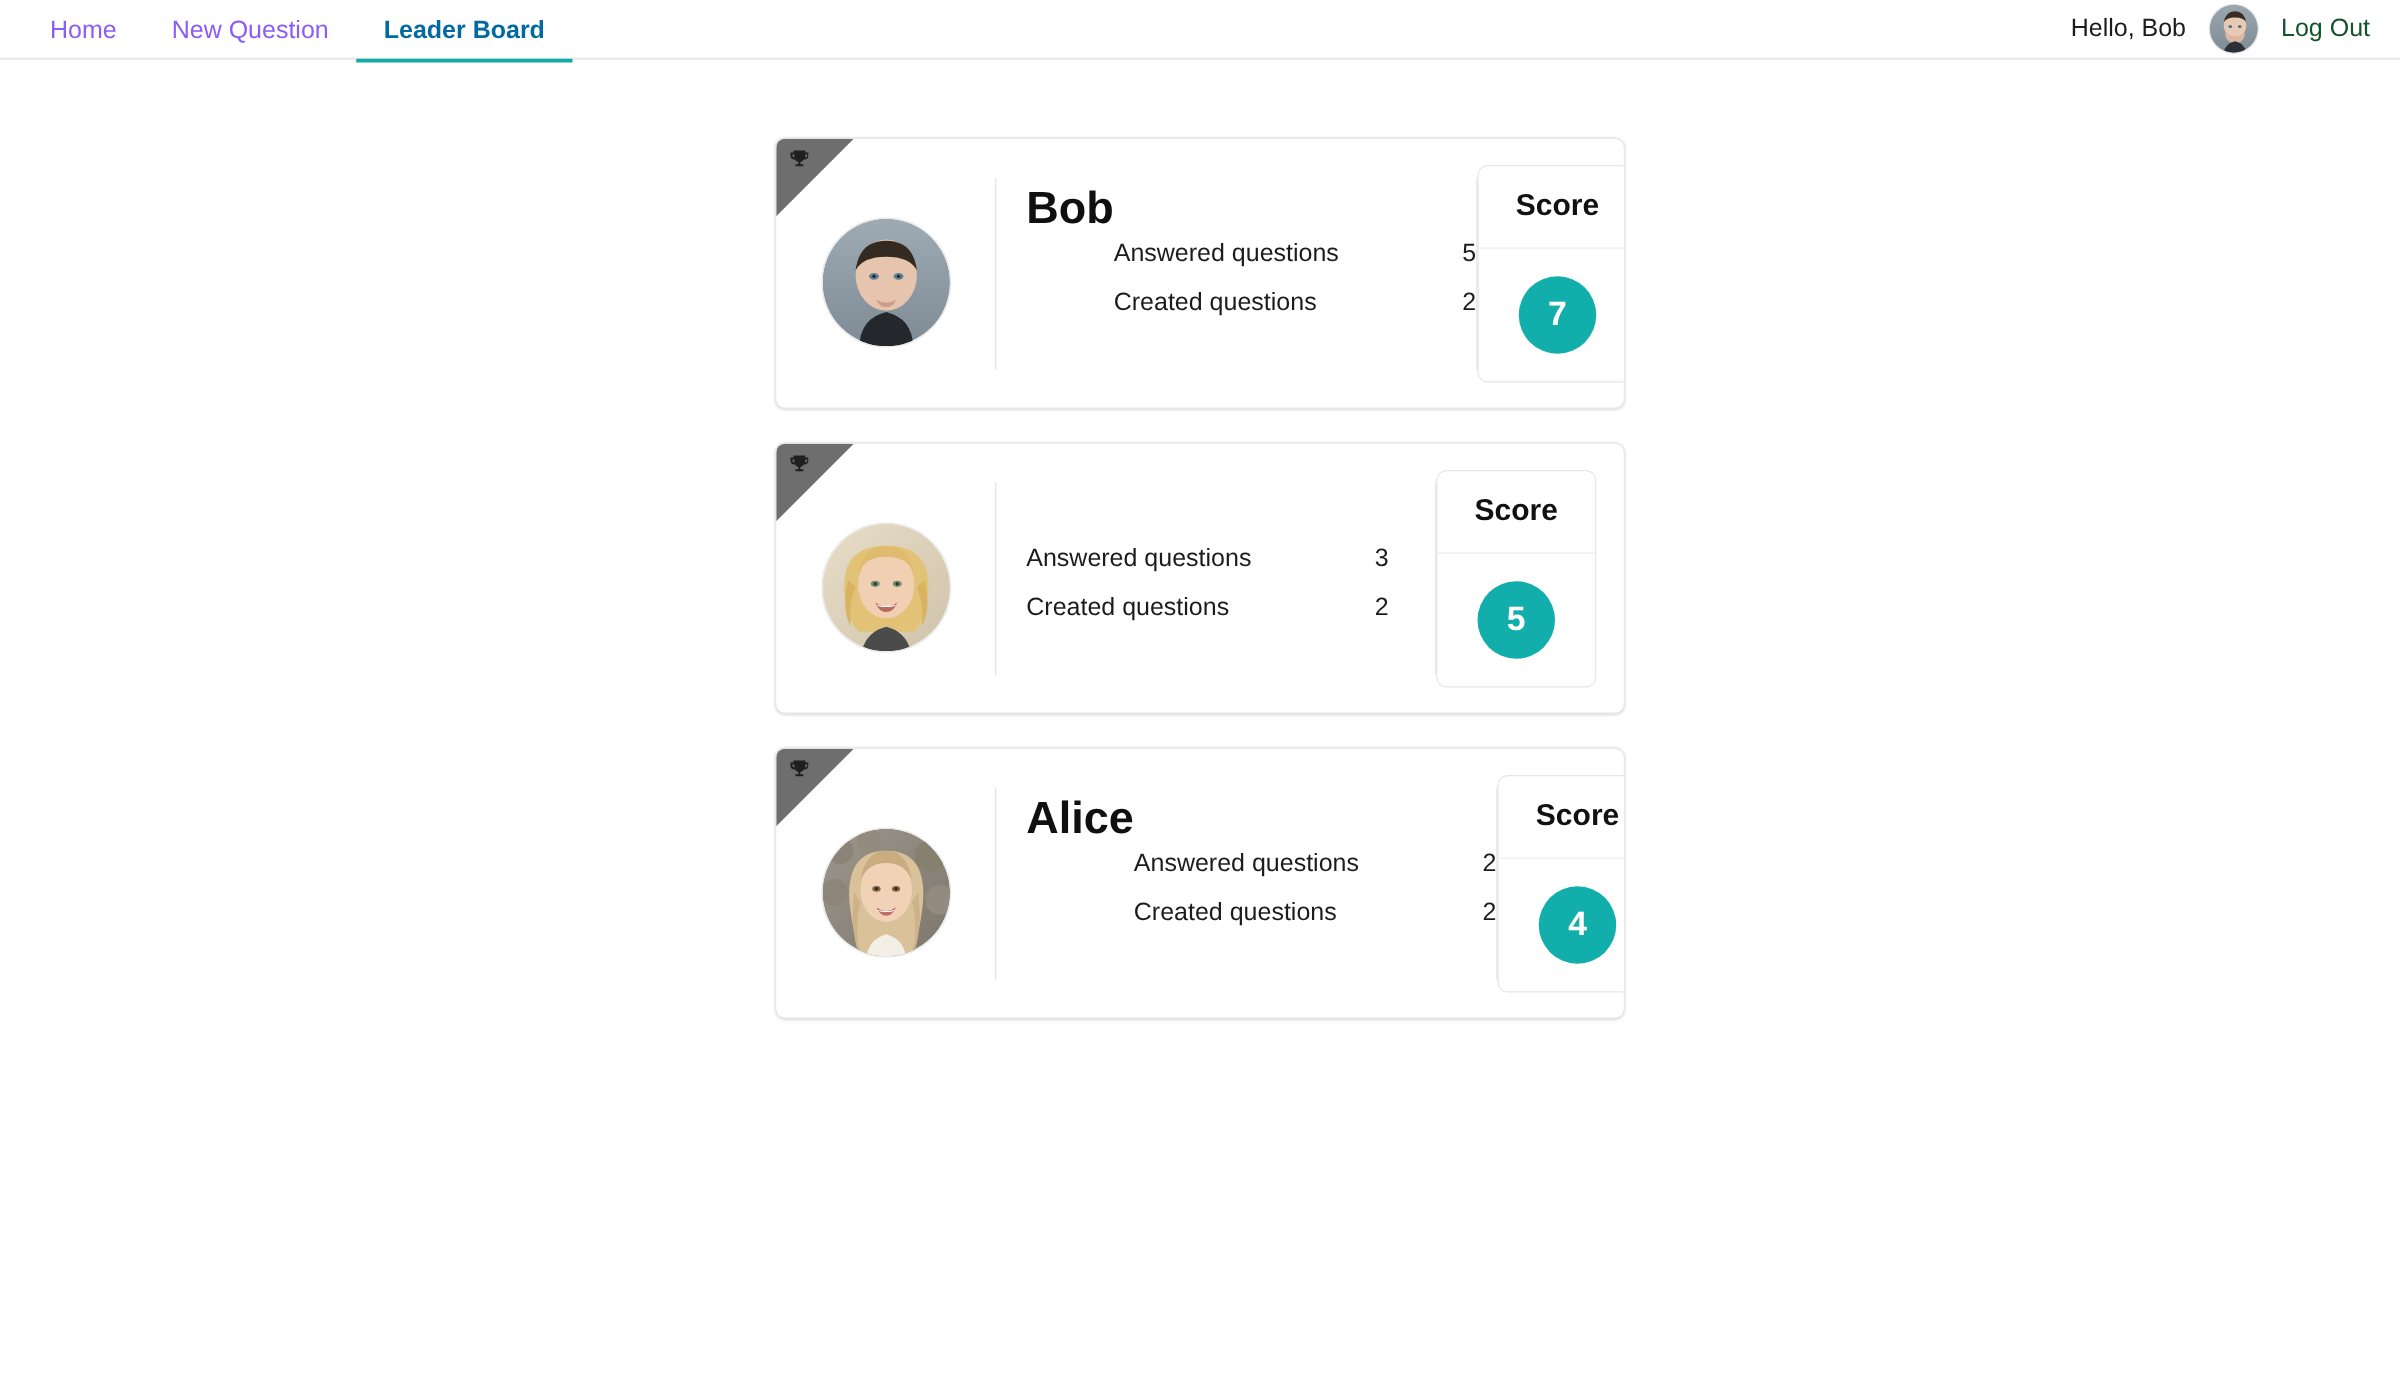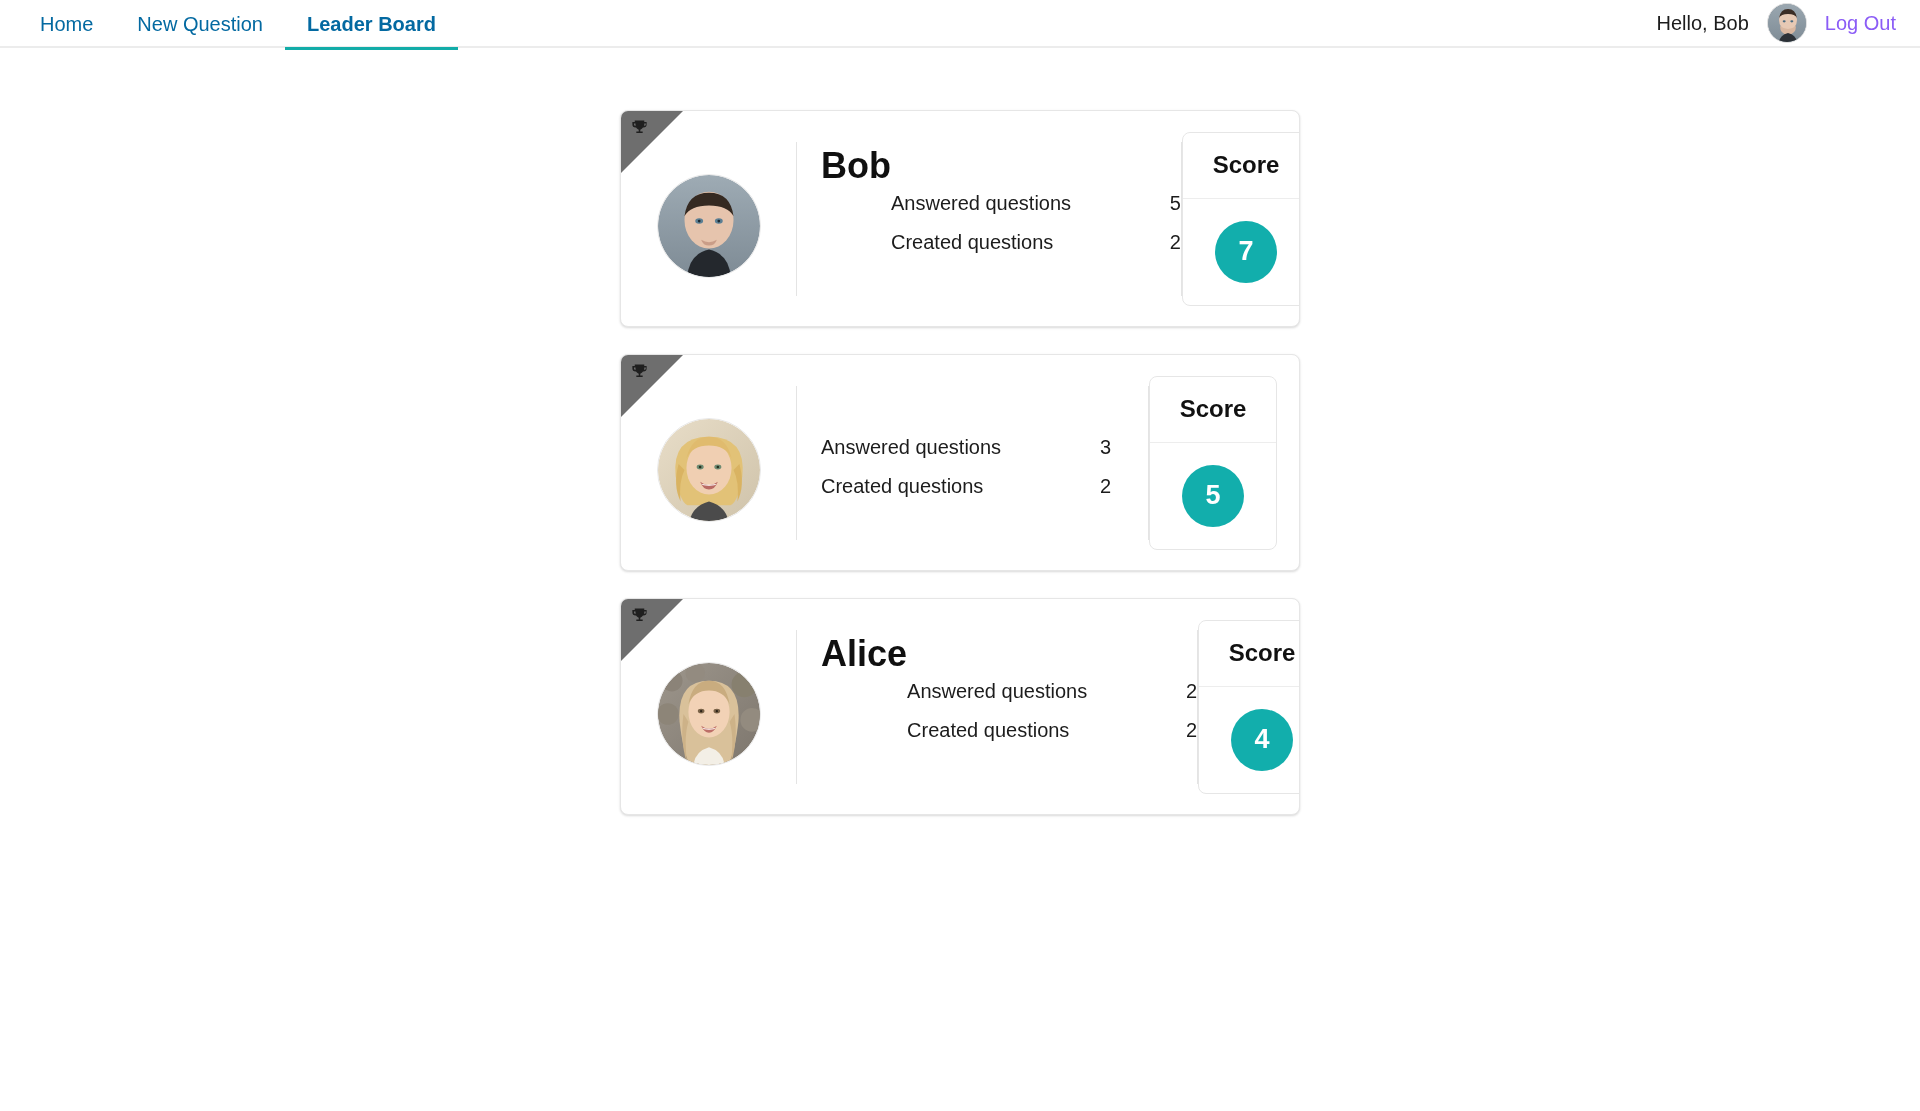--- a/index.html
+++ b/index.html
@@ -22,21 +22,21 @@
     align-items: stretch;
     justify-content: space-between;
     border-bottom: 2px solid #ececec;
   }
   .nav-left { display: flex; align-items: stretch; padding-left: 18px; }
   .nav-item {
     display: flex;
     align-items: center;
     padding: 0 22px;
     font-size: 20px;
-    color: #0369a1;
+    color: #8b5cf6;
     height: 48px;
     line-height: 1;
     cursor: pointer;
     position: relative;
     white-space: nowrap;
     text-decoration: none;
   }
   .nav-item.active {
     color: #0369a1;
     font-weight: bold;
@@ -64,21 +64,21 @@
     width: 40px;
     height: 40px;
     border-radius: 50%;
     overflow: hidden;
     flex: none;
     background: #8e9aa3;
     border: 1px solid #e2e2e2;
   }
   .logout-link {
     font-size: 20px;
-    color: #8b5cf6;
+    color: #14532d;
     cursor: pointer;
     white-space: nowrap;
     text-decoration: none;
   }
 
   
   .board {
     width: 100%;
     padding-top: 62px;
     display: flex;

